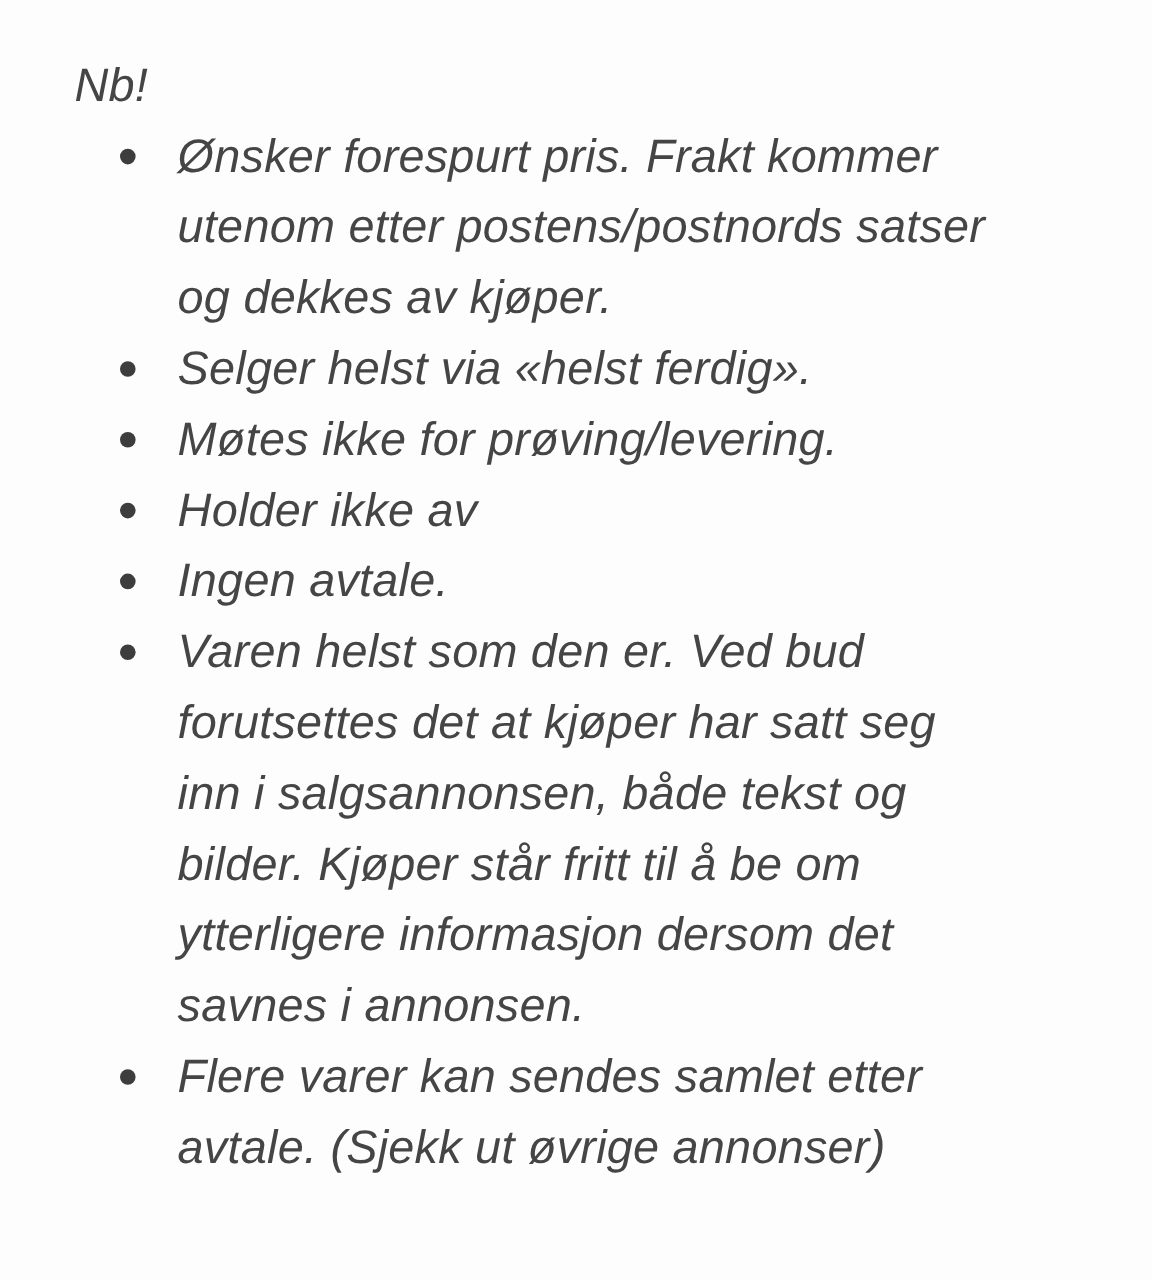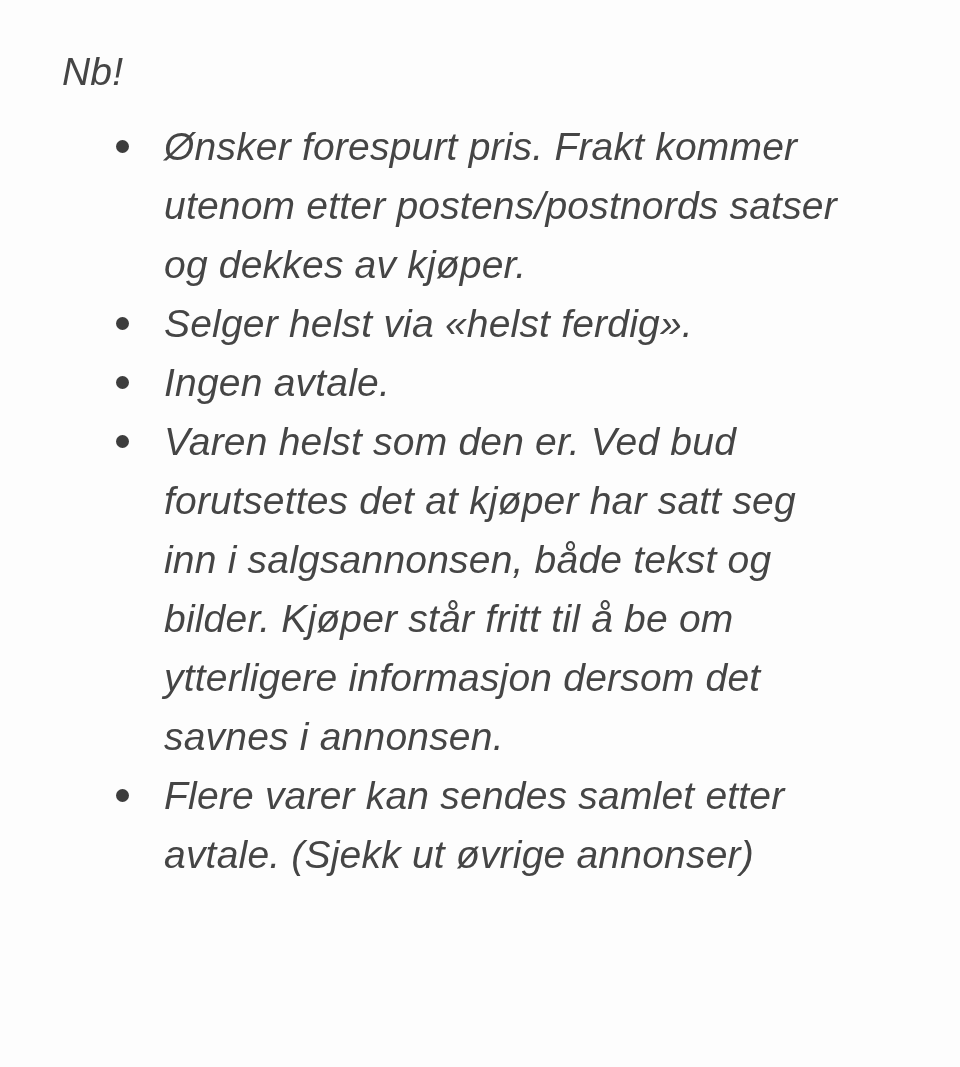--- a/index.html
+++ b/index.html
@@ -22,21 +22,21 @@
     font-style: italic;
   }
   .note-heading {
     font-size: 39px;
     line-height: 59px;
     font-weight: 400;
     letter-spacing: 0.2px;
   }
   ul.bullets {
     list-style: none;
-    margin: 16px;
+    margin: 0;
     padding: 0;
   }
   ul.bullets li {
     position: relative;
     padding-left: 86px;
     max-width: 761px;      
     box-sizing: border-box;
     font-size: 39px;
     line-height: 59px;
     letter-spacing: 0.2px;
@@ -53,17 +53,19 @@
   }
 </style>
 </head>
 <body style="background: rgb(253, 253, 253); color: rgb(69, 69, 69);">
 
 <div class="page">
   <div class="note-heading">Nb!</div>
   <ul class="bullets">
       <li>Ønsker forespurt pris. Frakt kommer utenom etter postens/postnords satser og dekkes av kjøper.</li>
       <li>Selger helst via «helst ferdig».</li>
+      <li>Møtes ikke for prøving/levering.</li>
+      <li>Holder ikke av</li>
       <li>Ingen avtale.</li>
       <li>Varen helst som den er. Ved bud forutsettes det at kjøper har satt seg inn i salgsannonsen, både tekst og bilder. Kjøper står fritt til å be om ytterligere informasjon dersom det savnes i annonsen.</li>
       <li>Flere varer kan sendes samlet etter avtale. (Sjekk ut øvrige annonser)</li>
     </ul>
 </div>
 
 </body></html>

